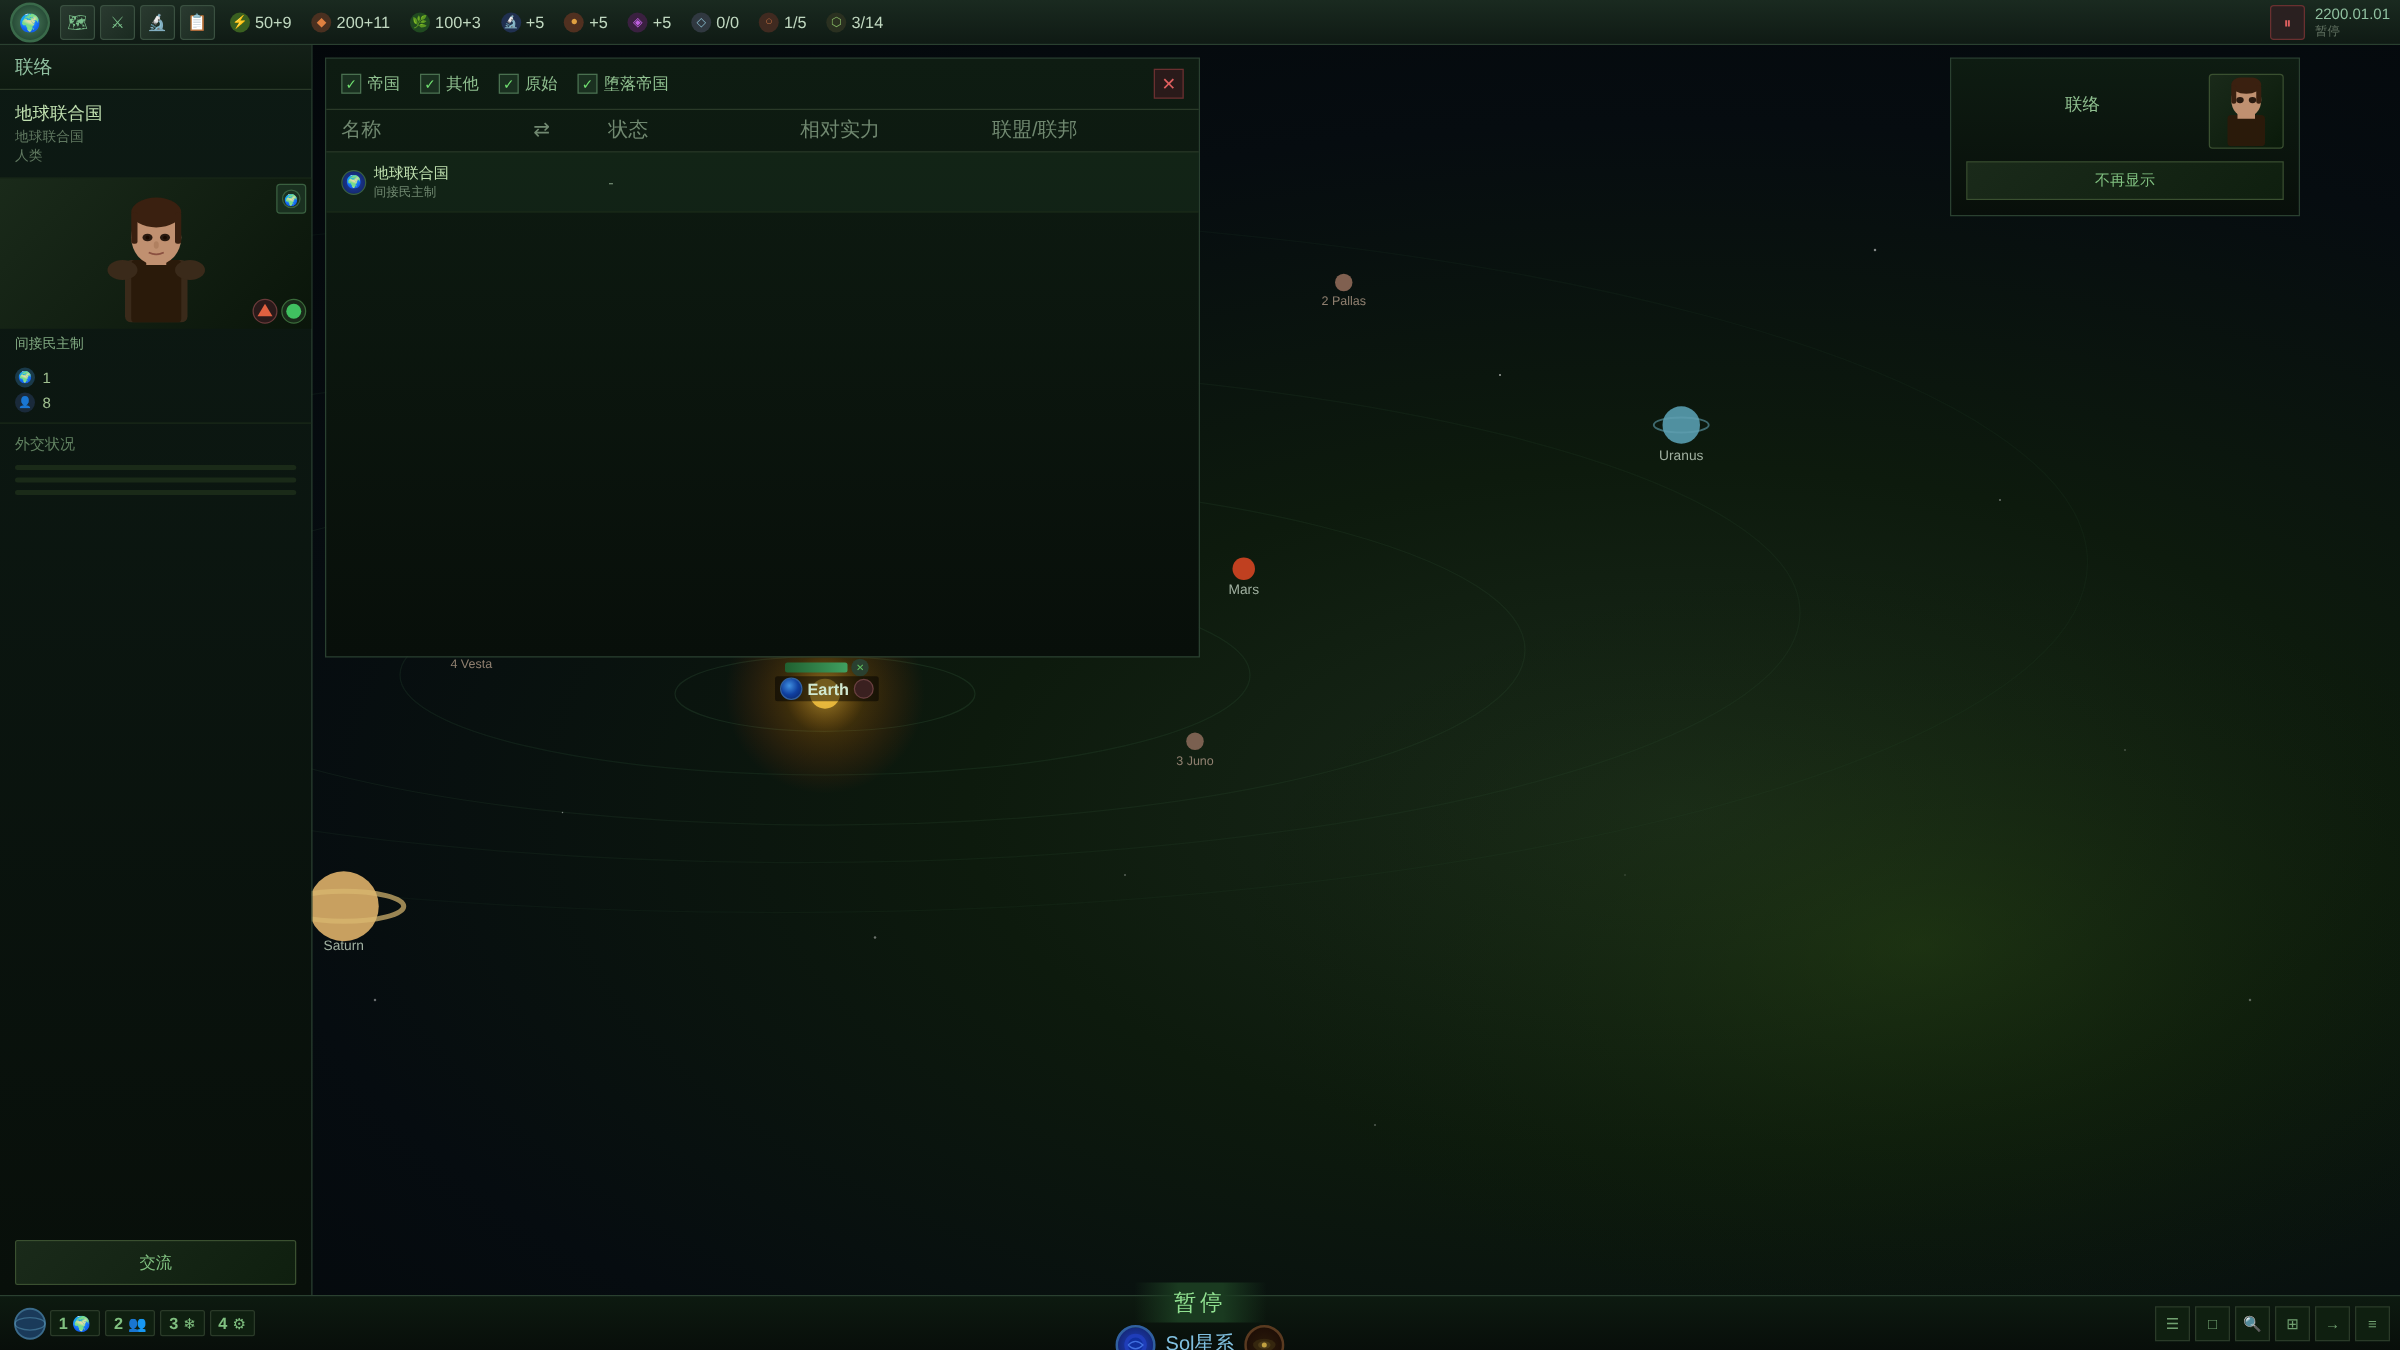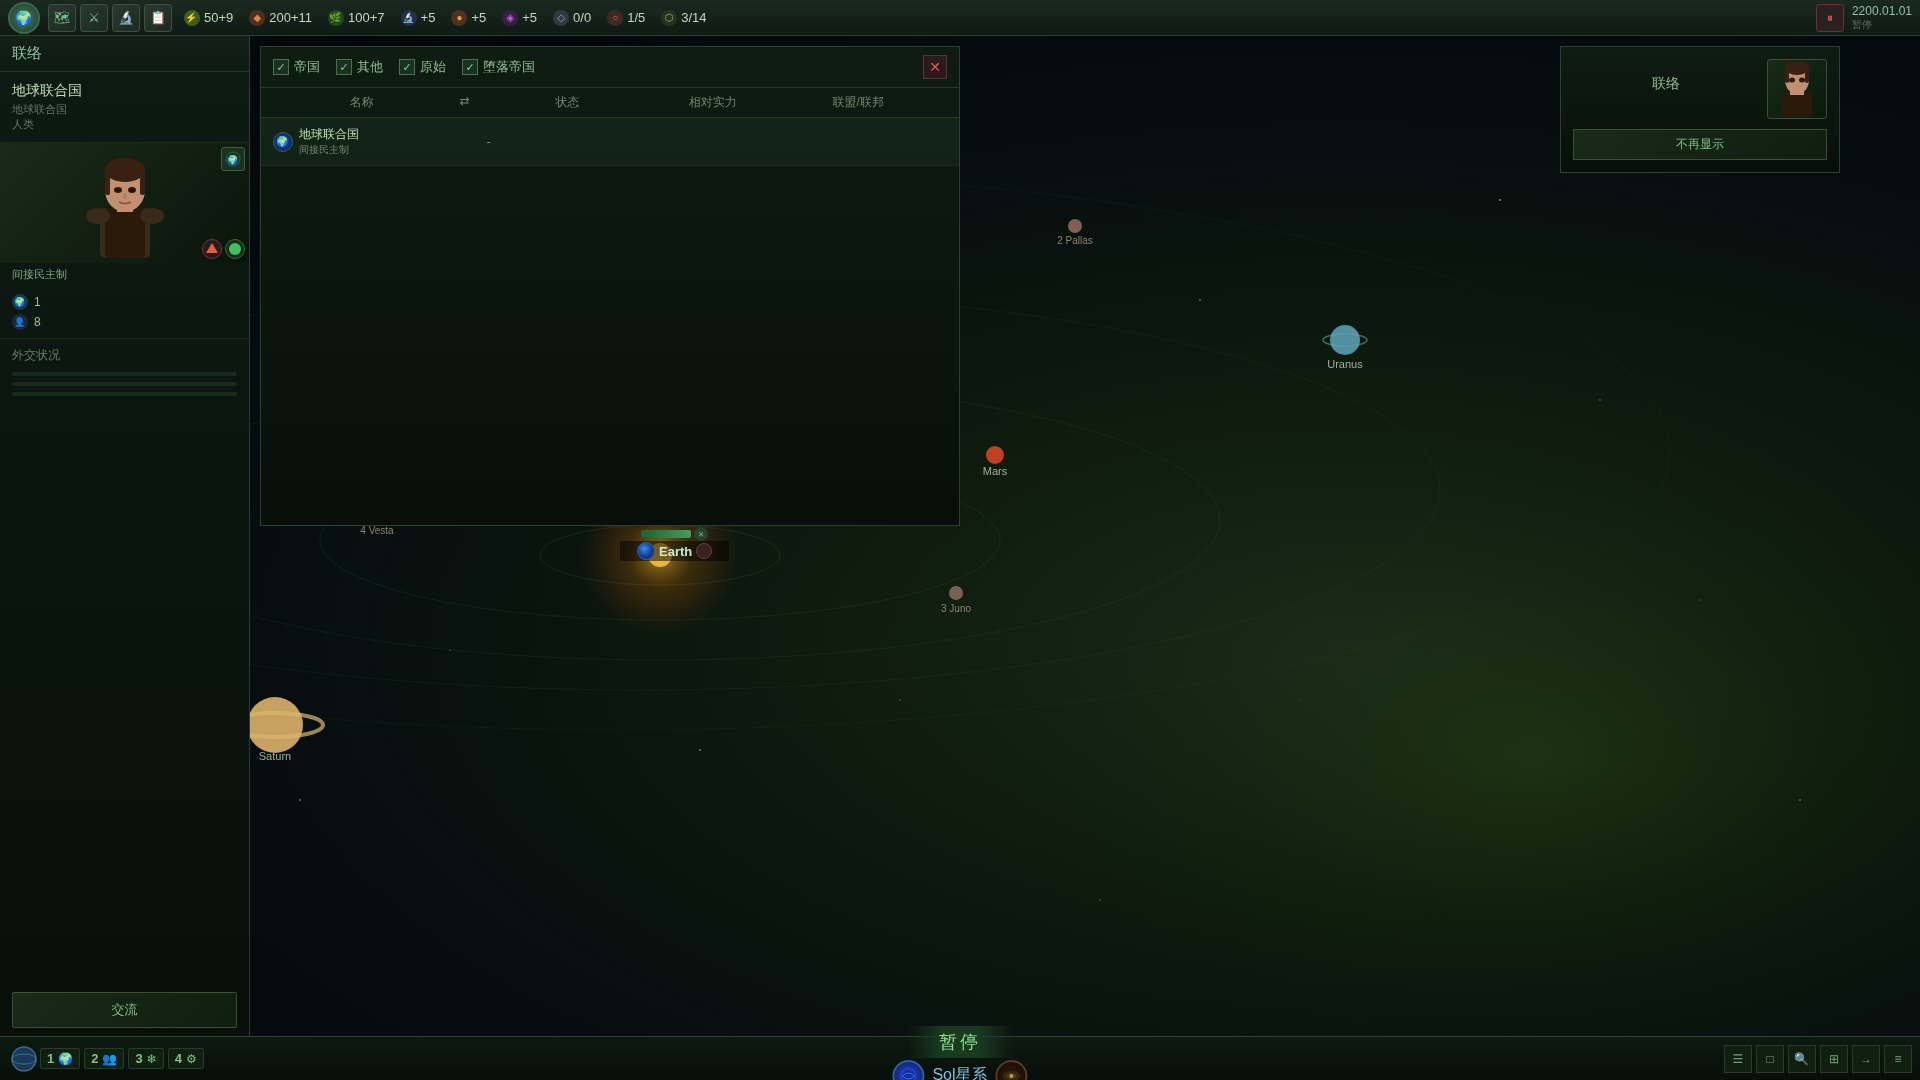--- a/index.html
+++ b/index.html
@@ -349,25 +349,24 @@
       cursor: pointer;
       display: flex;
       align-items: center;
       justify-content: center;
       font-size: 14px;
     }
 
     .table-header {
       display: grid;
       grid-template-columns: 1fr 60px 1fr 1fr 1fr;
-      padding: 6px 28px;
+      padding: 6px 12px;
       border-bottom: 1px solid #2a3a28;
-      font-size: 12px;
+      font-size: 16px;
       color: #708870;
-      text-align: center;
     }
 
     .empire-row {
       display: grid;
       grid-template-columns: 1fr 60px 1fr 1fr 1fr;
       padding: 8px 12px;
       align-items: center;
       background: rgba(30, 60, 35, 0.3);
       border-bottom: 1px solid #1a2a18;
       cursor: pointer;
@@ -627,21 +626,21 @@
       height: 8px;
       background: linear-gradient(90deg, #206030, #40a060);
       border-radius: 2px;
     }
 
     .earth-name-row {
       display: flex;
       align-items: center;
       gap: 4px;
       background: rgba(0,0,0,0.5);
-      padding: 1px 17px;
+      padding: 1px 4px;
       border-radius: 2px;
     }
 
     .earth-icon {
       width: 18px;
       height: 18px;
       border-radius: 50%;
       background: radial-gradient(circle at 40% 35%, #4090e0, #1040a0, #0a2060);
       border: 1px solid #3060a0;
     }
@@ -761,21 +760,21 @@
     <div class="resource-item">
       <div class="res-icon res-energy">⚡</div>
       <span>50+9</span>
     </div>
     <div class="resource-item">
       <div class="res-icon res-minerals">◆</div>
       <span>200+11</span>
     </div>
     <div class="resource-item">
       <div class="res-icon res-food">🌿</div>
-      <span>100+7</span>
+      <span>100+3</span>
     </div>
     <div class="resource-item">
       <div class="res-icon res-tech">🔬</div>
       <span>+5</span>
     </div>
     <div class="resource-item">
       <div class="res-icon res-unity">●</div>
       <span>+5</span>
     </div>
     <div class="resource-item">

